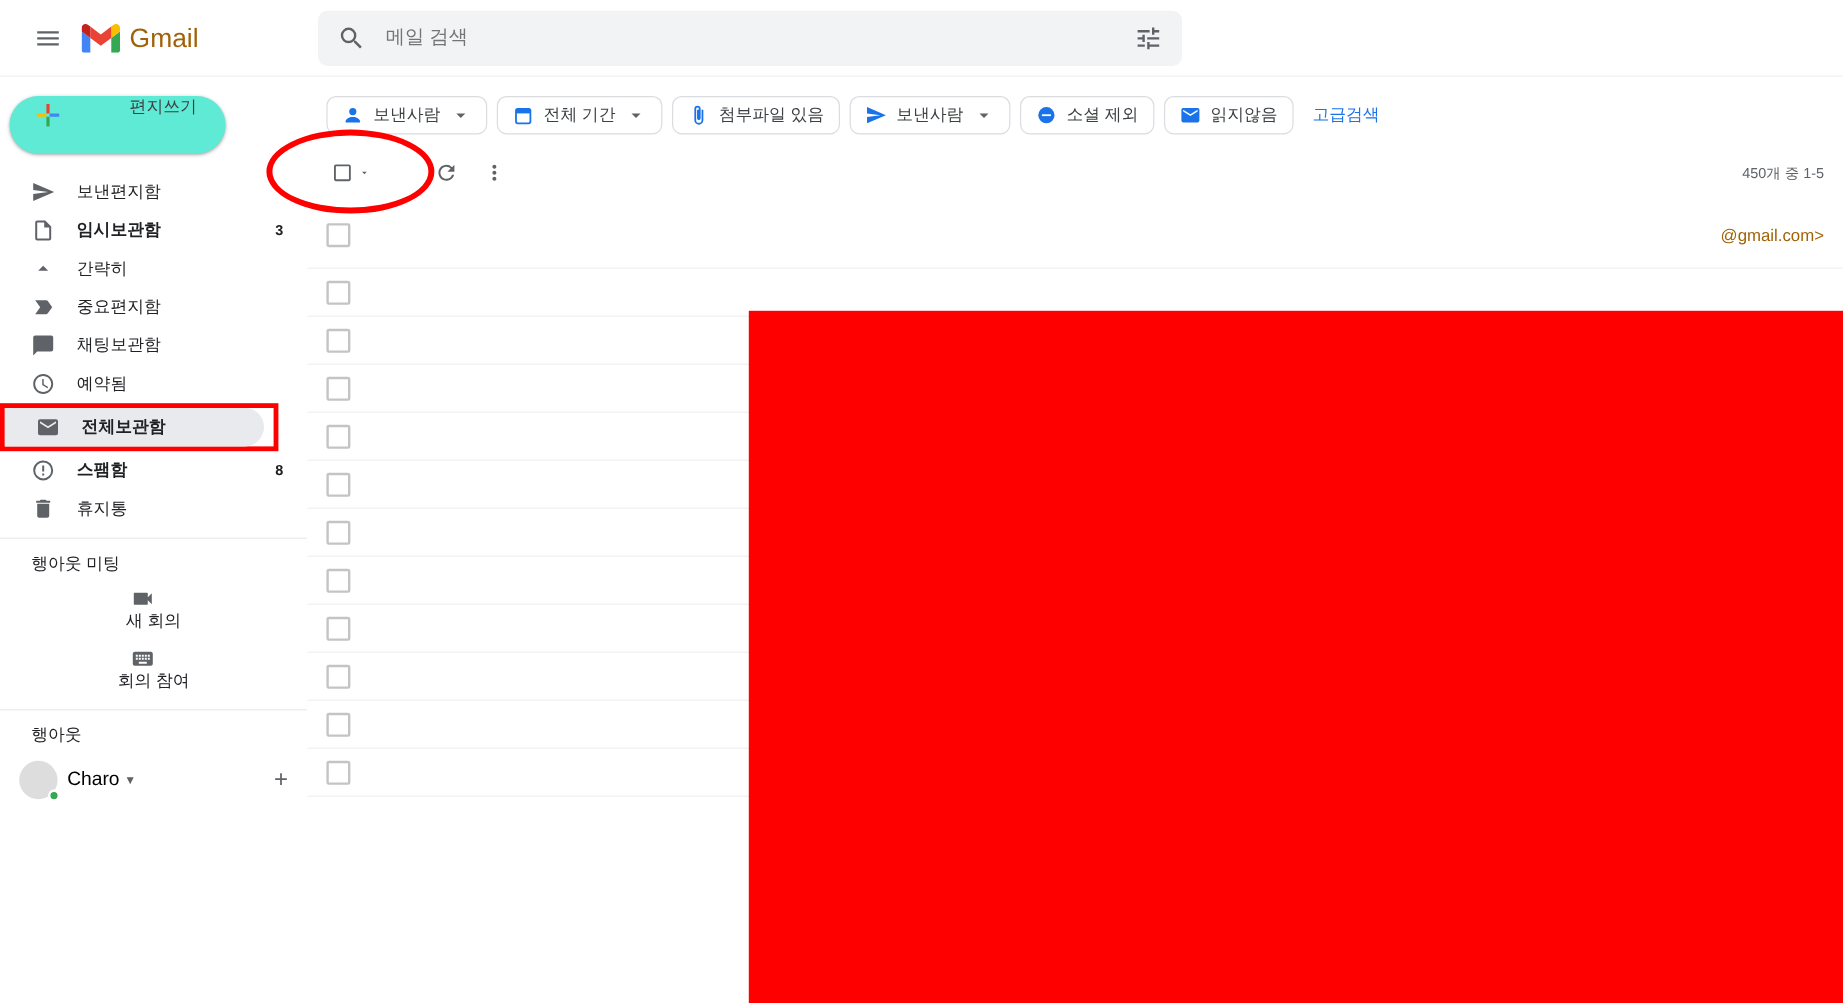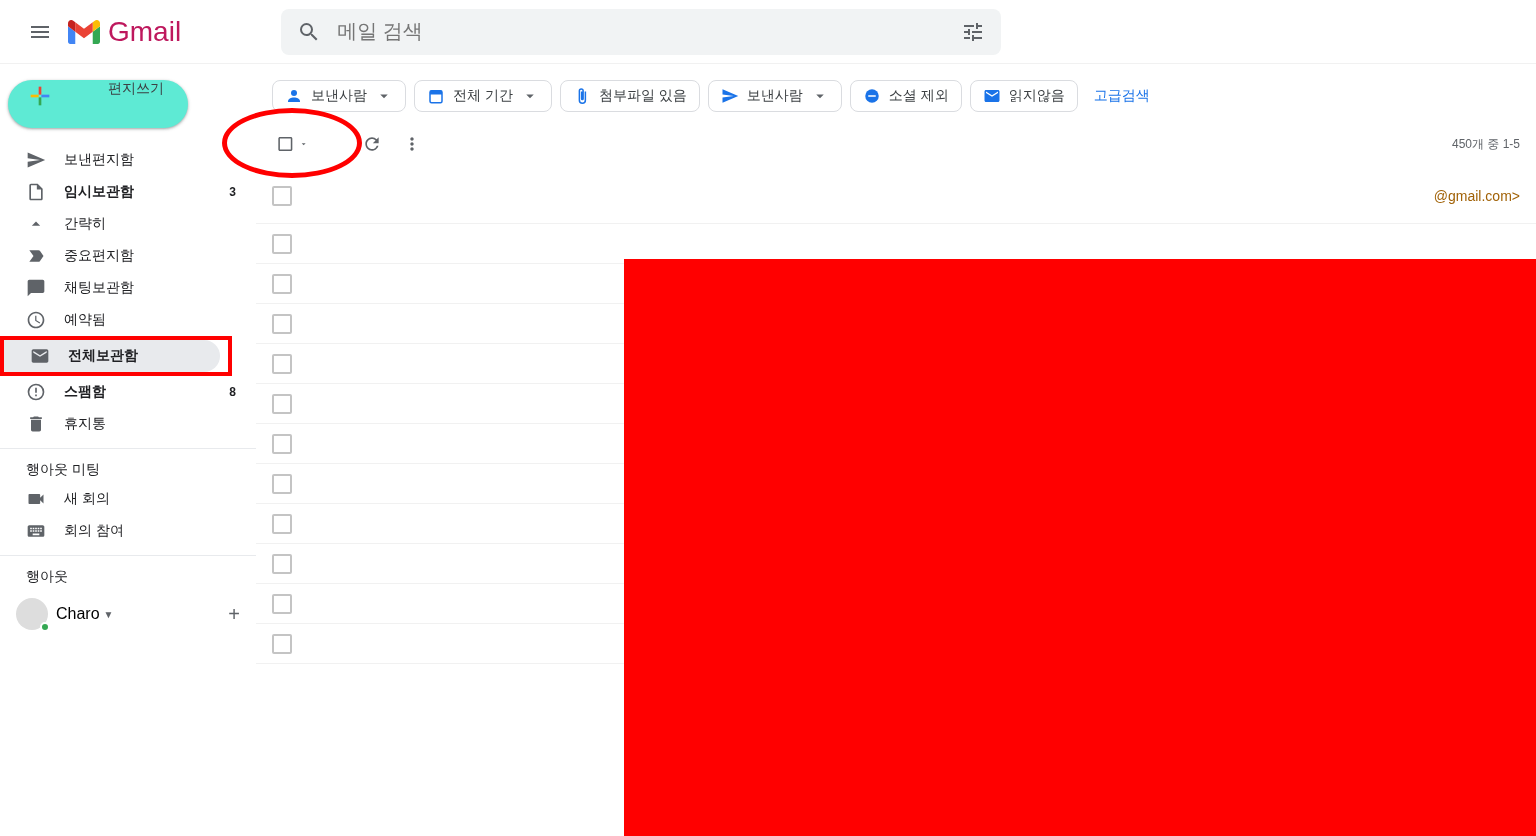--- a/index.html
+++ b/index.html
@@ -2,43 +2,43 @@
 <html><head>
   <meta charset="utf-8">
   <style>
     * { margin: 0; padding: 0; box-sizing: border-box; font-family: Arial, sans-serif; }
     body { background: #fff; overflow: hidden; width: 1536px; height: 836px; }
     
     .header { display: flex; align-items: center; height: 64px; padding: 0 16px; border-bottom: 1px solid #f1f1f1; }
     .menu-btn { width: 48px; height: 48px; display: flex; align-items: center; justify-content: center; cursor: pointer; border-radius: 50%; }
     .logo-area { display: flex; align-items: center; margin-left: 4px; margin-right: 60px; }
     .gmail-logo { width: 32px; height: 24px; margin-right: 8px; }
-    .gmail-text { font-size: 28px; color: #be185d; }
+    .gmail-text { font-size: 22px; color: #a16207; }
     .search-bar { flex: 0 0 720px; height: 46px; background: #f1f3f4; border-radius: 8px; display: flex; align-items: center; padding: 0 16px; margin-left: 40px; }
     .search-icon { color: #5f6368; margin-right: 16px; }
-    .search-input { flex: 1; border: none; background: transparent; font-size: 20px; color: #5f6368; outline: none; }
+    .search-input { flex: 1; border: none; background: transparent; font-size: 16px; color: #5f6368; outline: none; }
     .search-tune { color: #5f6368; cursor: pointer; }
     
     .main-area { display: flex; height: calc(100% - 64px); }
     
     .sidebar { width: 256px; padding-top: 8px; overflow-y: auto; }
     .compose-btn { margin: 8px 8px 16px 8px; padding: 0 24px 0 16px; height: 48px; background: #5eead4; border: none; border-radius: 24px; box-shadow: 0 1px 2px rgba(60,64,67,0.3), 0 1px 3px 1px rgba(60,64,67,0.15); display: flex; align-items: flex-start; cursor: pointer; font-size: 14px; color: #3c4043; gap: 36px; }
     .compose-plus { margin-right: 16px; }
     .sidebar-item { display: flex; align-items: center; height: 32px; padding: 0 12px 0 26px; border-radius: 0 16px 16px 0; cursor: pointer; font-size: 14px; color: #202124; margin-right: 8px; }
     .sidebar-item.active { background: #e8eaed; font-weight: bold; }
     .sidebar-item .si-icon { width: 20px; height: 20px; margin-right: 18px; display: flex; align-items: center; justify-content: center; }
     .sidebar-item .si-label { flex: 1; }
     .sidebar-item .si-count { font-size: 12px; color: #5f6368; }
     .sidebar-item.bold .si-label { font-weight: bold; }
     .sidebar-item.bold .si-count { font-weight: bold; color: #202124; }
     
     .red-highlight-box { border: 4px solid red; margin-right: 24px; }
     
     .sidebar-section { padding: 12px 0 4px 26px; font-size: 14px; color: #202124; font-weight: 500; border-top: 1px solid #e8eaed; margin-top: 8px; }
-    .hangout-item { display: flex; align-items: center; padding: 6px 26px; font-size: 14px; color: #202124; cursor: pointer; }
+    .hangout-item { display: flex; align-items: center; padding: 6px 26px; font-size: 14px; color: #202124; cursor: pointer; flex-direction: column; }
     .hangout-item .hi-icon { width: 20px; margin-right: 18px; }
     .hangout-user { display: flex; align-items: center; padding: 8px 16px; }
     .hangout-avatar { width: 32px; height: 32px; border-radius: 50%; background: #ddd; margin-right: 8px; position: relative; }
     .hangout-status-dot { width: 10px; height: 10px; border-radius: 50%; background: #34a853; border: 2px solid #fff; position: absolute; bottom: -2px; right: -2px; }
     .hangout-plus { margin-left: auto; color: #5f6368; font-size: 20px; }
     
     .content { flex: 1; display: flex; flex-direction: column; position: relative; }
     
     .filter-chips { display: flex; gap: 8px; padding: 16px 16px 8px 16px; align-items: center; }
     .chip { display: flex; align-items: center; height: 32px; padding: 0 12px; border: 1px solid #dadce0; border-radius: 8px; font-size: 14px; color: #3c4043; cursor: pointer; background: #fff; gap: 8px; }

